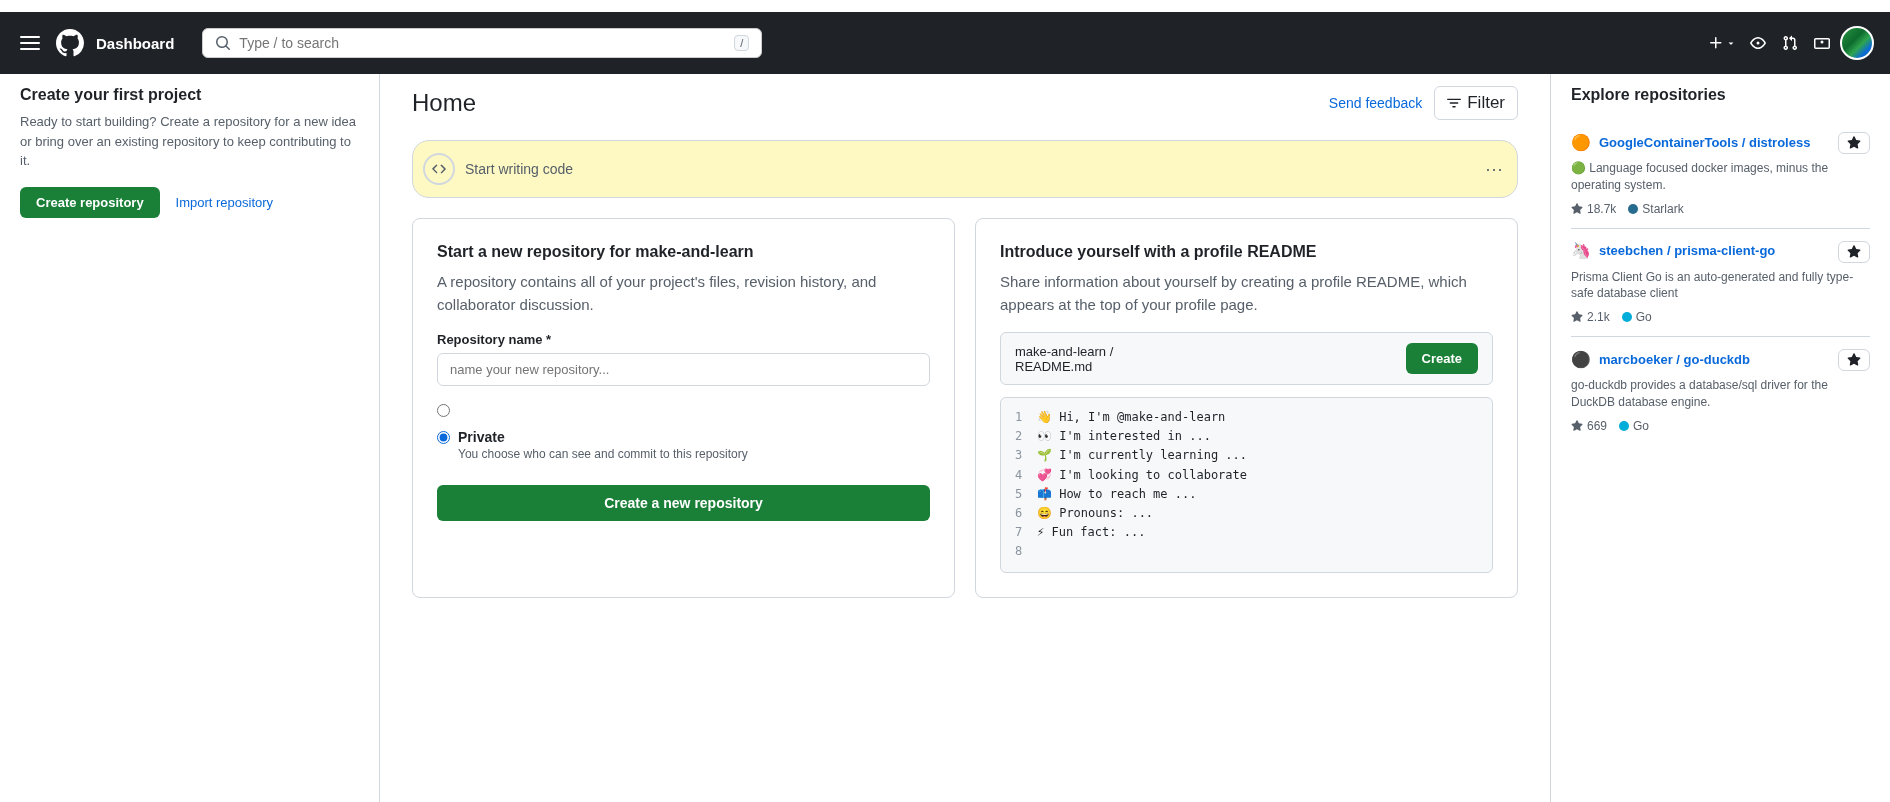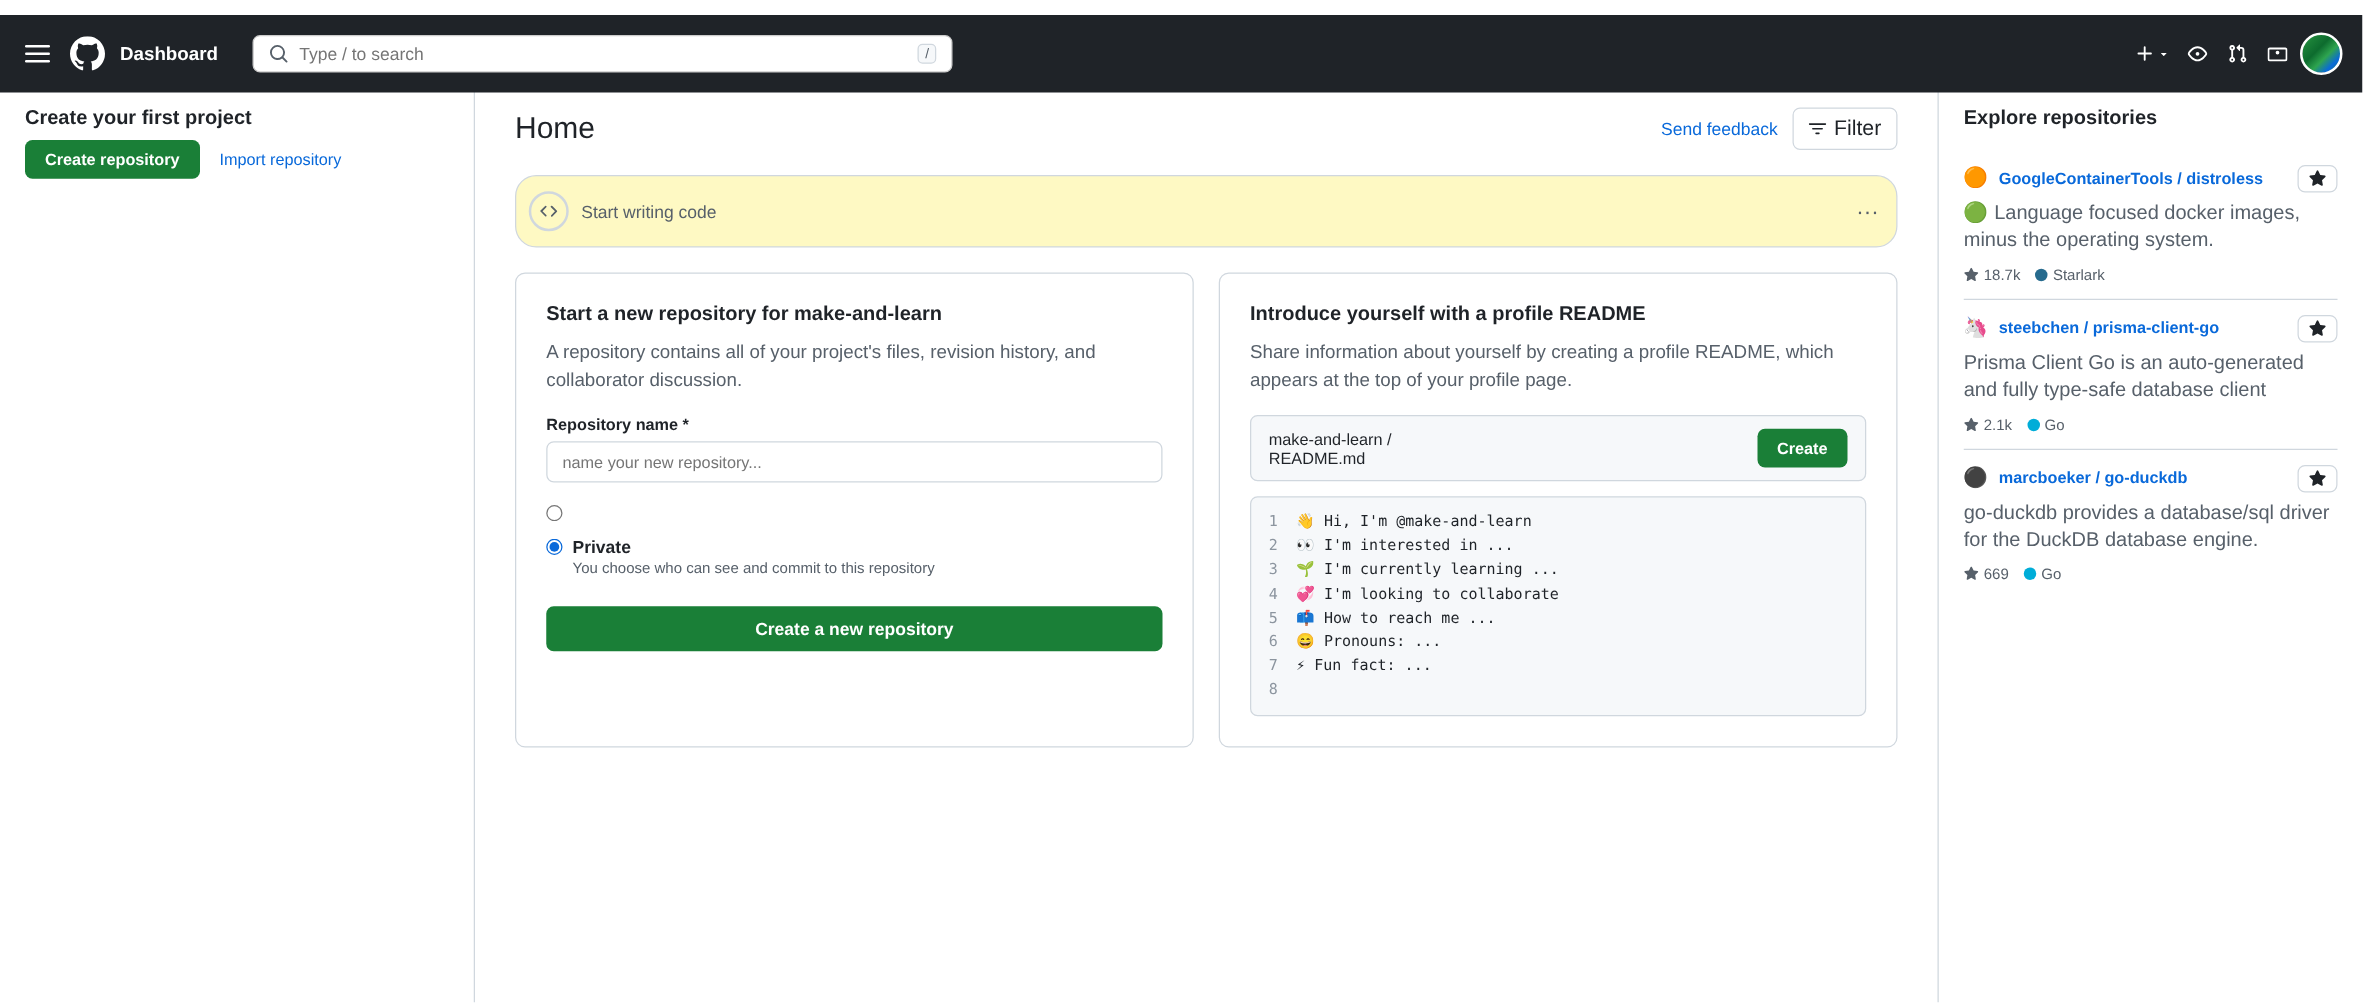--- a/index.html
+++ b/index.html
@@ -404,21 +404,21 @@
       border-radius: 6px;
       padding: 3px 8px;
       cursor: pointer;
       color: #1f2328;
       font-size: 12px;
       display: flex;
       align-items: center;
       gap: 4px;
     }
     .repo-desc {
-      font-size: 16px;
+      font-size: 12px;
       color: #57606a;
       line-height: 1.4;
       margin-bottom: 8px;
     }
     .repo-meta {
       display: flex;
       align-items: center;
       gap: 12px;
       font-size: 12px;
       color: #57606a;
@@ -492,20 +492,21 @@
     </button>
 
     <button class="avatar-btn" aria-label="User avatar"></button>
   </div>
 </header>
 
 <div class="layout">
 
   <aside class="left-sidebar">
     <div class="sidebar-title">Create your first project</div>
+    <div class="sidebar-desc">Ready to start building? Create a repository for a new idea or bring over an existing repository to keep contributing to it.</div>
     <div>
       <button class="btn-create-repo">Create repository</button>
       <button class="btn-import">Import repository</button>
     </div>
   </aside>
 
   <main class="main-content">
     <div class="main-header">
       <h1 class="main-title">Home</h1>
       <div class="main-header-actions">

